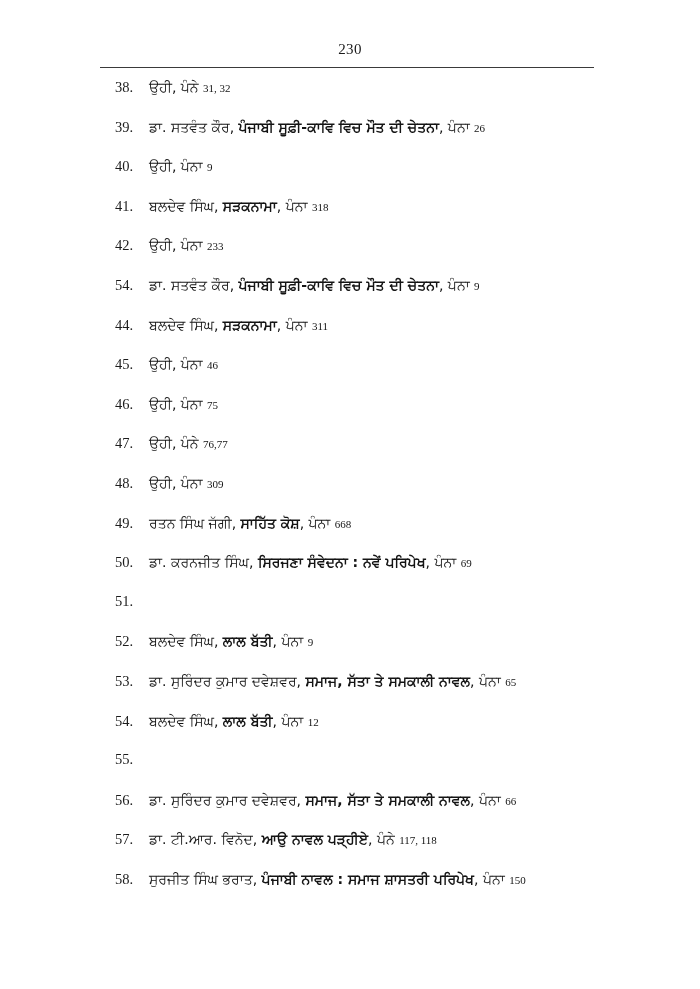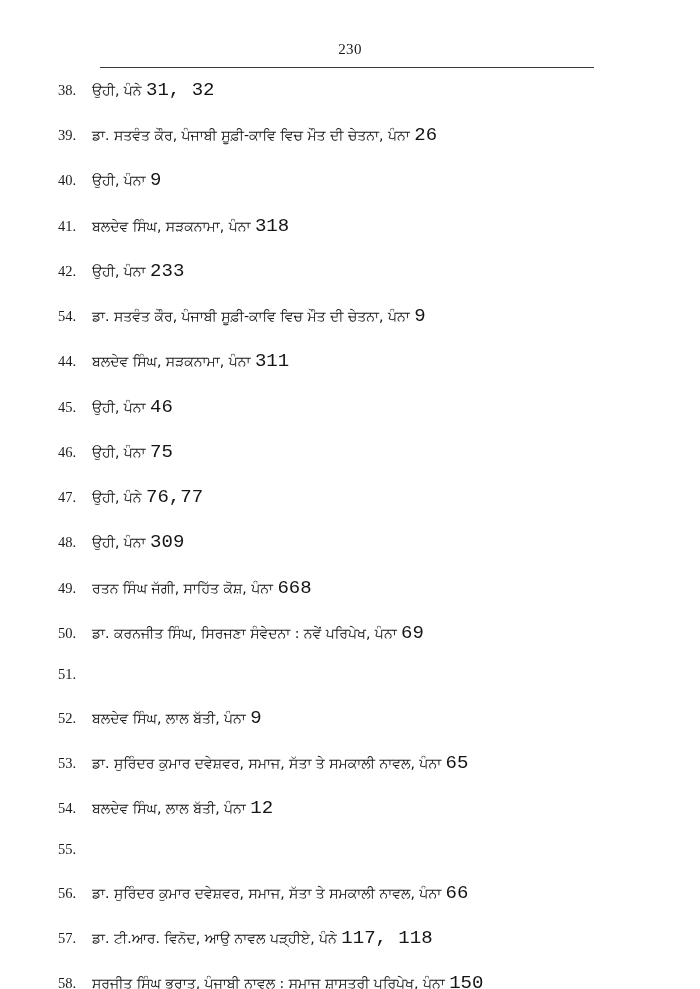--- a/index.html
+++ b/index.html
@@ -56,46 +56,46 @@
   .note-item {
     display: flex;
     align-items: baseline;
     min-height: 20px;
     margin: 0 0 19.6px 0;
     padding: 0;
   }
   .note-num {
     flex: 0 0 auto;
     width: 34px;
-    margin-left: 58px;
+    margin-left: 115px;
     font-family: "Liberation Serif", "DejaVu Serif", serif;
     font-size: 14.5px;
     color: #1c1c1c;
     text-align: left;
     white-space: nowrap;
   }
   .note-text {
     flex: 1 1 auto;
     padding-right: 90px;
     font-family: "DejaVu Sans", "Liberation Sans", sans-serif;
     font-size: 14px;
     line-height: 1.35;
     color: #141414;
     white-space: normal;
   }
   .note-text .seg-bold {
-    font-weight: 400;
+    font-weight: 700;
   }
   .note-text .seg-plain {
     font-weight: 400;
   }
   .note-text .seg-num {
-    font-family: Liberation Mono, monospace;
+    font-family: Liberation Serif, serif;
     font-weight: 400;
-    font-size: 19px;
+    font-size: 11px;
   }
 </style>
 </head>
 <body>
 
 <div class="page">
 
   <div class="page-header">
     <span class="folio">230</span>
   </div>

